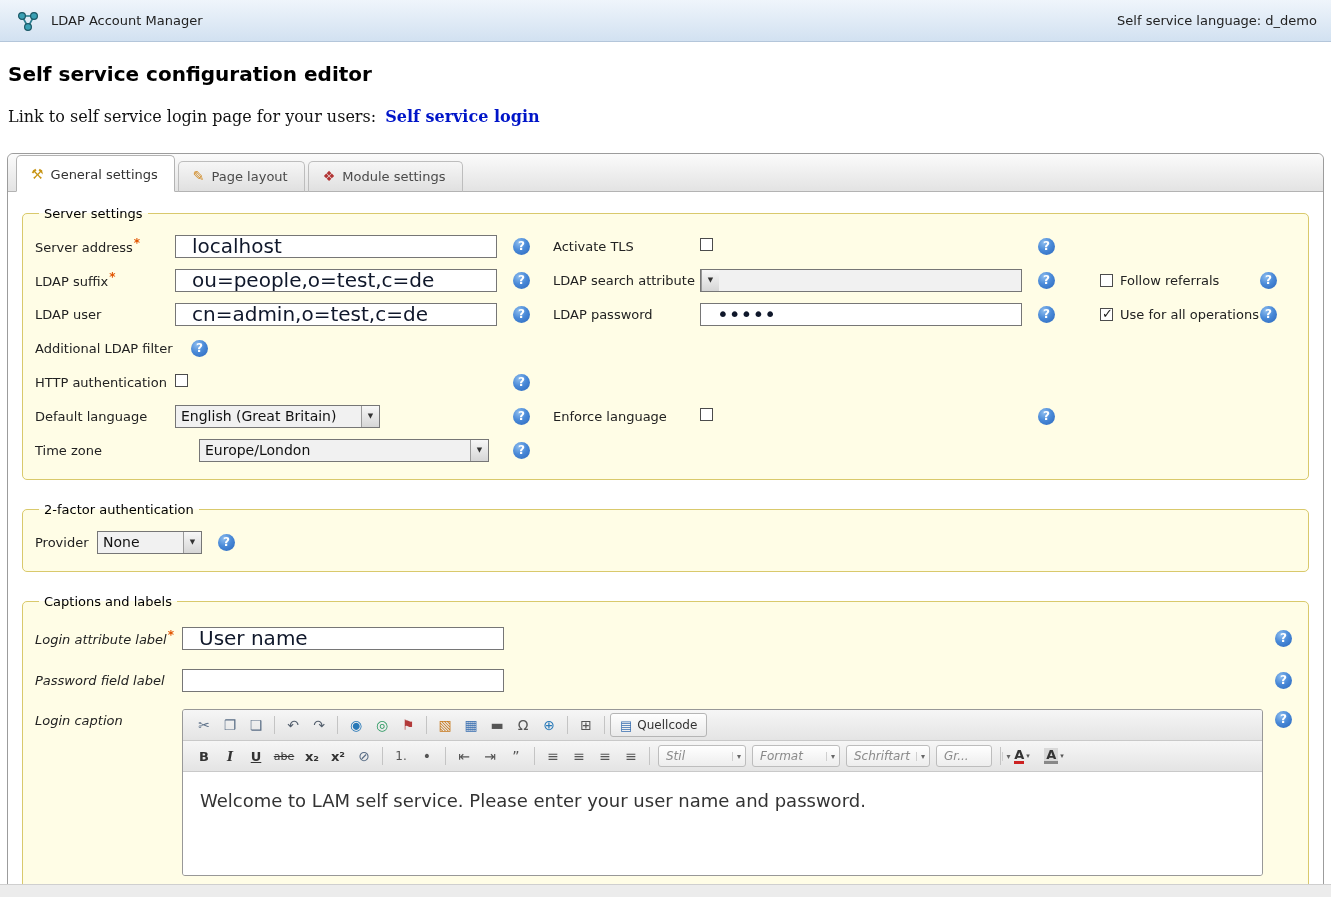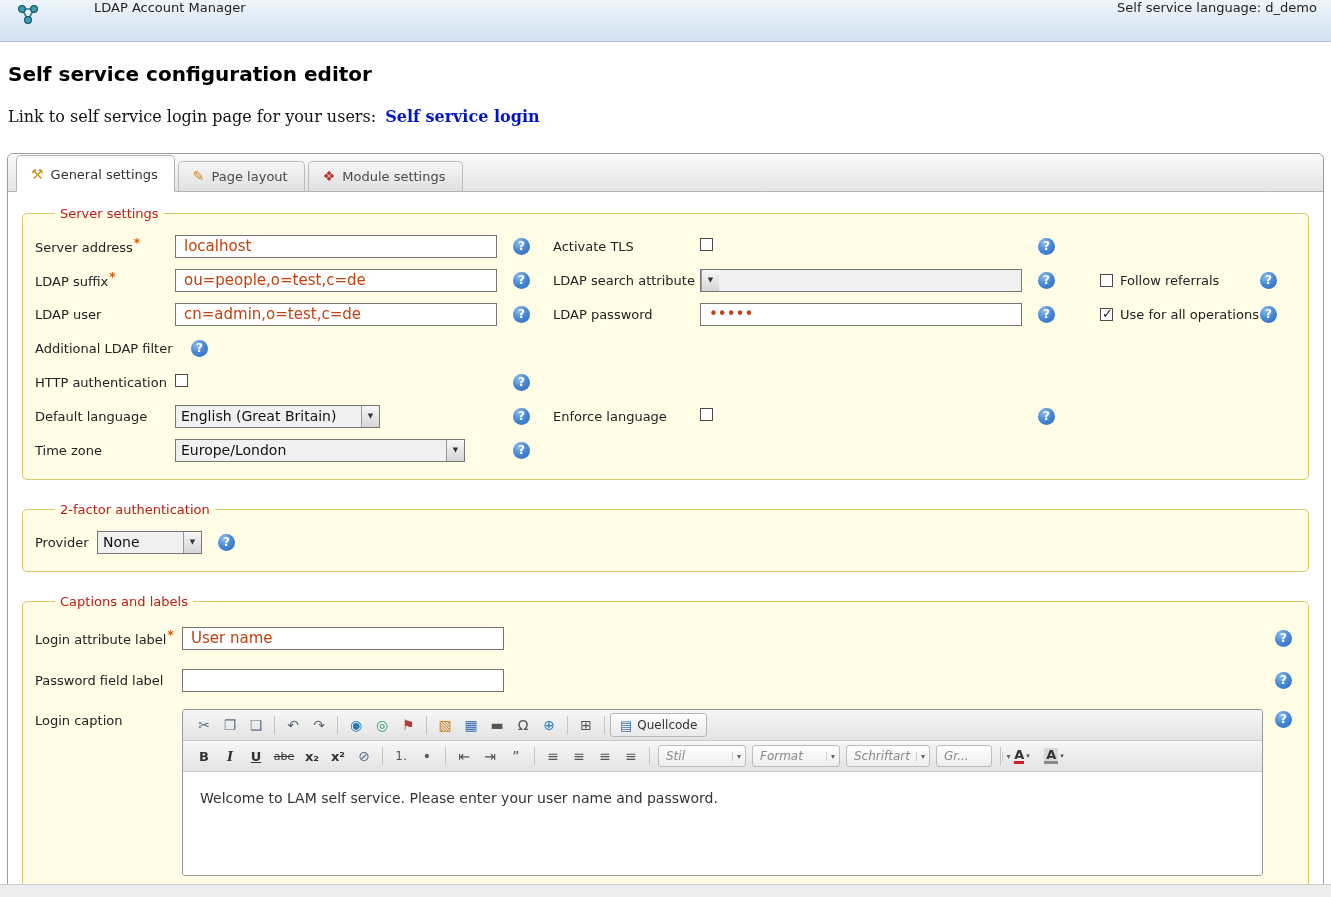--- a/index.html
+++ b/index.html
@@ -4,24 +4,23 @@
 <style>
   * { box-sizing: border-box; }
   html,body { margin:0; padding:0; }
   body {
     width:1331px; height:897px; overflow:hidden; background:#fff;
     font-family:"DejaVu Sans","Liberation Sans",sans-serif; font-size:13px; color:#222;
   }
 
   
   .topbar {
-    height:42px; display:flex; align-items:flex-start; padding:0 14px;
+    height:42px; display:flex; align-items:center; padding:0 14px;
     background:linear-gradient(#eff5fb,#d2e1f1);
     border-bottom:1px solid #b4c6da;
-    gap:43px;
   }
   .topbar .logo { width:28px; height:28px; margin-right:9px; }
   .topbar-title { font-size:13px; color:#222; }
   .topbar-right { margin-left:auto; font-size:13px; color:#222; }
 
   
   .page-title { margin:20px 8px 0 8px; font-size:20px; font-weight:bold; color:#000; }
   .login-line { margin:21px 8px 0 8px; font-family:"DejaVu Serif","Liberation Serif",serif; font-size:16px; color:#111; }
   .login-line a { color:#0015c8; font-weight:bold; text-decoration:none; margin-left:4px; }
 
@@ -50,66 +49,66 @@
   .ico-page { color:#cf861c; }
   .ico-module { color:#b23434; }
 
   .content { padding:14px 14px 0 14px; }
 
   
   fieldset {
     border:1px solid #d9c96c; border-radius:5px; background:#fffde6;
     margin:0 0 22px 0; padding:8px 12px 12px 12px;
   }
-  legend { font-size:13px; color:#b91c1c; padding:0 5px; margin-left:20px; }
+  legend { font-size:13px; color:#000000; padding:0 5px; margin-left:4px; }
 
   .frow { display:flex; align-items:center; min-height:34px; }
   .frow.top { align-items:flex-start; }
   .c-lbl  { width:140px; flex:0 0 auto; font-size:13px; }
   .c-lbl2 { width:147px; flex:0 0 auto; font-size:13px; }
   .c-ctl  { width:322px; flex:0 0 auto; }
   .c-help { width:56px; flex:0 0 auto; padding-left:16px; }
   .c-extra{ width:182px; flex:0 0 auto; padding-left:22px; display:flex; align-items:center; gap:7px; }
   .req { color:#e25400; font-weight:bold; font-size:12px; vertical-align:super; margin-left:1px; }
 
   .ti {
     width:100%; height:23px; border:1px solid #767676; background:#fff;
-    font-family:"DejaVu Sans",sans-serif; font-size:15px; color:#c2410c; padding:1px 8px;
+    font-family:"DejaVu Sans",sans-serif; font-size:20px; color:#0f172a; padding:1px 16px;
   }
 
   .sel {
     height:23px; border:1px solid #767676; background:#f1f1f1;
     display:flex; align-items:center; font-size:14px; color:#111; cursor:default;
   }
   .sel-val { padding-left:5px; flex:1 1 auto; white-space:nowrap; overflow:hidden; }
   .sel-arrow {
     width:18px; align-self:stretch; flex:0 0 auto;
     border-left:1px solid #9a9a9a; background:linear-gradient(#f7f7f7,#d6d6d6);
     display:flex; align-items:center; justify-content:center; font-size:7px; color:#333;
   }
-  .w322{width:322px;} .w205{width:205px;} .w290{width:290px;} .w105{width:105px;}
+  .w322{width:322px;} .w205{width:205px;} .w290{width:290px;margin-left:24px;} .w105{width:105px;}
 
   .cb {
     width:13px; height:13px; border:1px solid #4c4c4c; background:#fff;
     display:inline-block; position:relative; flex:0 0 auto; cursor:default;
   }
   .cb.checked::after {
     content:"✓"; position:absolute; top:-3px; left:1px; font-size:13px; color:#1a1a1a;
   }
 
   .help-icon {
     width:17px; height:17px; border-radius:50%; cursor:pointer; flex:0 0 auto;
     background:radial-gradient(circle at 35% 28%, #8cbcee 0%, #4a8ad8 45%, #2a66bc 100%);
     color:#fff; font-weight:bold; font-size:12px; line-height:17px;
     display:inline-block; text-align:center;
   }
   .ml-auto { margin-left:auto; margin-right:4px; }
 
   
-  .cap-lbl { width:147px; flex:0 0 auto; }
+  .cap-lbl { width:147px; flex:0 0 auto;font-style:italic; }
   .cap-ctl { width:322px; flex:0 0 auto; }
   .frow.gap { min-height:42px; }
 
   
   .editor-wrap { flex:1 1 auto; margin:0 12px 0 0; }
   .cke { border:1px solid #989898; border-radius:3px; background:#e9e9e9; padding:0; overflow:hidden; }
   .cke-row {
     display:flex; align-items:center; padding:3px 8px; height:31px;
     background:linear-gradient(#f6f6f6,#e4e4e4); border-bottom:1px solid #c9c9c9;
   }
@@ -148,21 +147,21 @@
   .tdd-label { font-size:12px; color:#8a8a8a; font-style:italic; flex:1 1 auto; }
   .tdd-arr { border-left:1px solid #cfcfcf; margin-left:6px; padding:0 4px; font-size:8px; color:#666; }
   .wdd88{width:88px;} .wdd84{width:84px;} .wdd56{width:56px;gap:27px;}
 
   .tb-color { width:32px; gap:2px; }
   .colorA { font-weight:bold; font-size:13px; color:#333; border-bottom:3px solid #c22; line-height:13px; }
   .colorA.bg { border-bottom-color:#888; background:#d8d8d8; padding:0 2px; }
   .tb-color .tri { font-size:7px; color:#555; }
 
   .cke-body {
-    background:#fff; height:103px; padding:18px 17px; font-size:14px; color:#333;
+    background:#fff; height:103px; padding:18px 17px; font-size:18px; color:#333;
     cursor:text;
   }
 
   
   .hscroll {
     position:fixed; left:0; right:0; bottom:0; height:13px;
     background:#ececec; border-top:1px solid #cfcfcf;
   }
 </style>
 </head>

